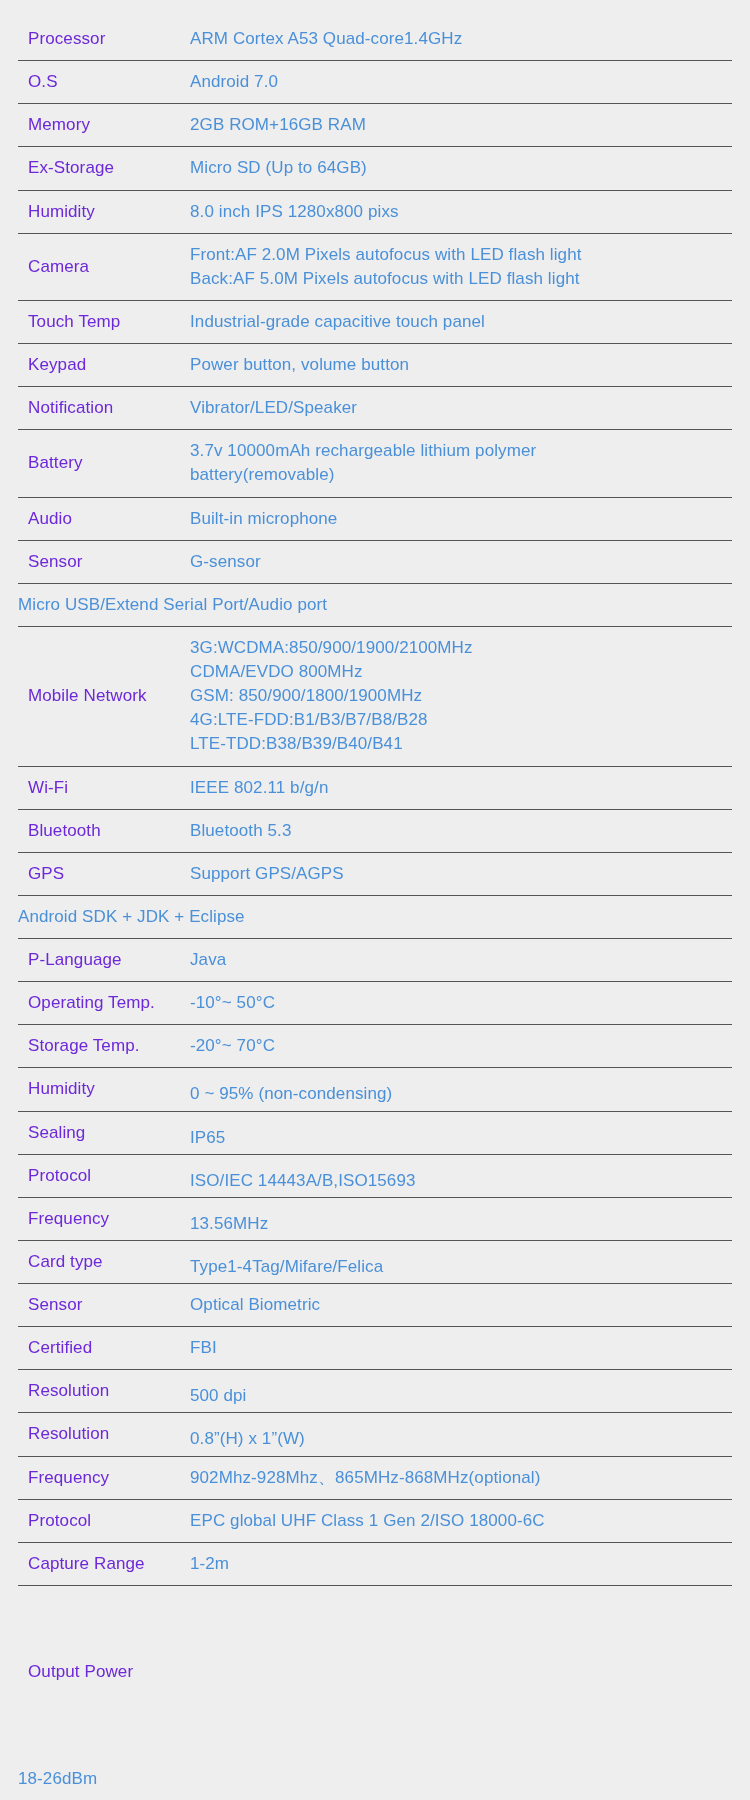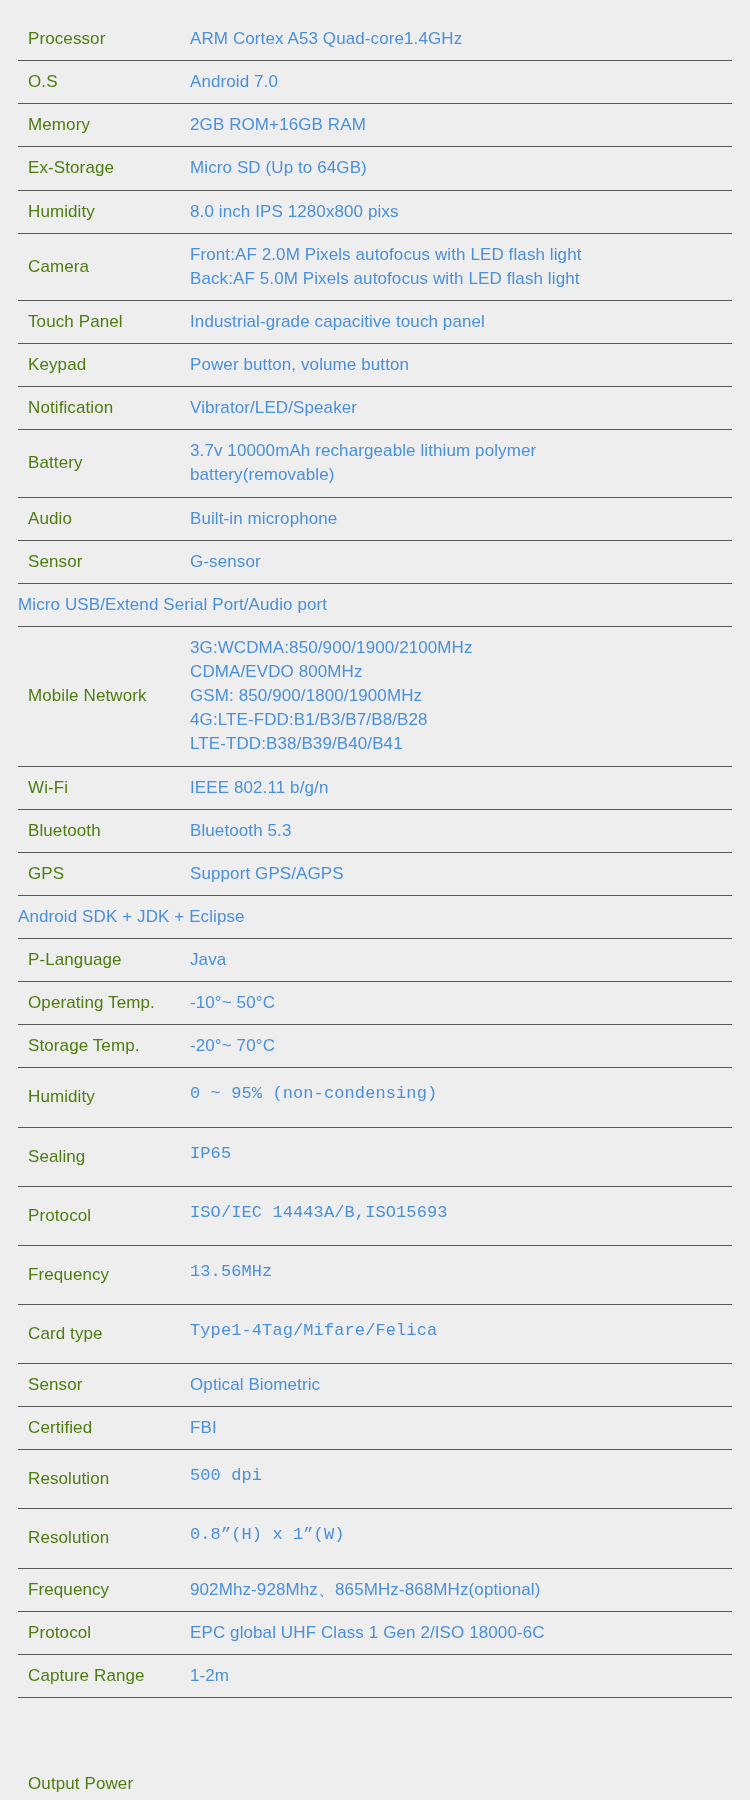--- a/index.html
+++ b/index.html
@@ -39,21 +39,21 @@
     border-bottom: 6px solid #a3a3a3;
     flex-direction: column;
   }
 
   .row-label {
     width: 172px;
     min-width: 172px;
     flex: 0 0 172px;
     display: flex;
     align-items: center;
-    color: #4d7c0f;
+    color: #6d28d9;
     font-size: 17px;
     line-height: 1.3;
     padding: 9px 0 9px 10px;
     box-sizing: border-box;
     letter-spacing: 0.1px;
   }
 
   .row-value {
     flex: 1 1 auto;
     display: flex;
@@ -68,22 +68,21 @@
   }
 
   .value-line {
     display: block;
     white-space: pre-wrap;
   }
 
   
   .spec-row.value-low .row-value {
     padding-top: 14px;
-    padding-bottom: 20px;
-    font-family: Liberation Mono, monospace;
+    padding-bottom: 4px;
   }
 </style>
 </head>
 <body>
 
 <div id="spec-table">
     <div class="spec-row">
       <div class="row-label">Processor</div>
       <div class="row-value">
         <span class="value-line">ARM Cortex A53 Quad-core1.4GHz</span>
@@ -114,21 +113,21 @@
       </div>
     </div>
     <div class="spec-row">
       <div class="row-label">Camera</div>
       <div class="row-value">
         <span class="value-line">Front:AF 2.0M Pixels autofocus with LED flash light</span>
         <span class="value-line">Back:AF 5.0M Pixels autofocus with LED flash light</span>
       </div>
     </div>
     <div class="spec-row">
-      <div class="row-label">Touch Panel</div>
+      <div class="row-label">Touch Temp</div>
       <div class="row-value">
         <span class="value-line">Industrial-grade capacitive touch panel</span>
       </div>
     </div>
     <div class="spec-row">
       <div class="row-label">Keypad</div>
       <div class="row-value">
         <span class="value-line">Power button, volume button</span>
       </div>
     </div>

